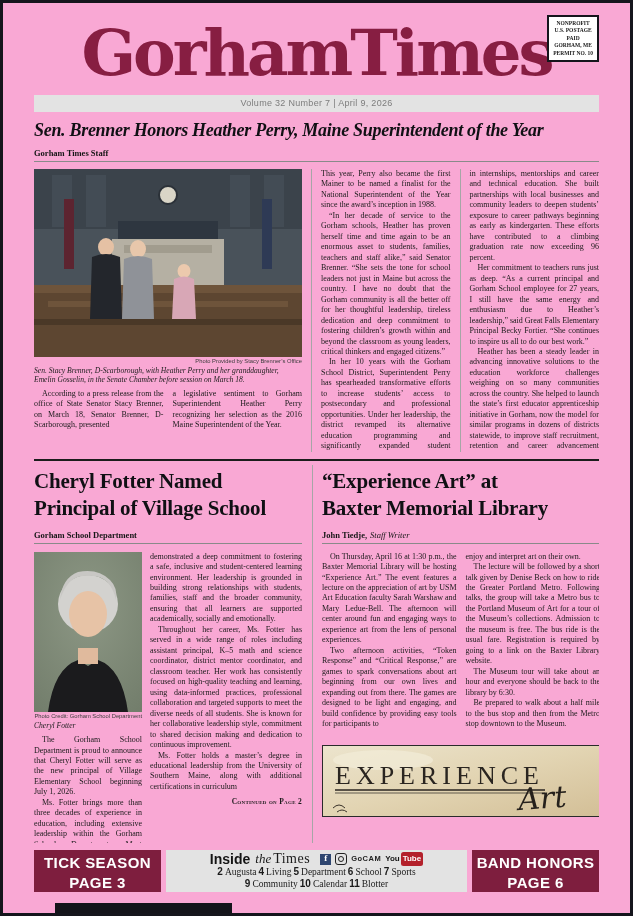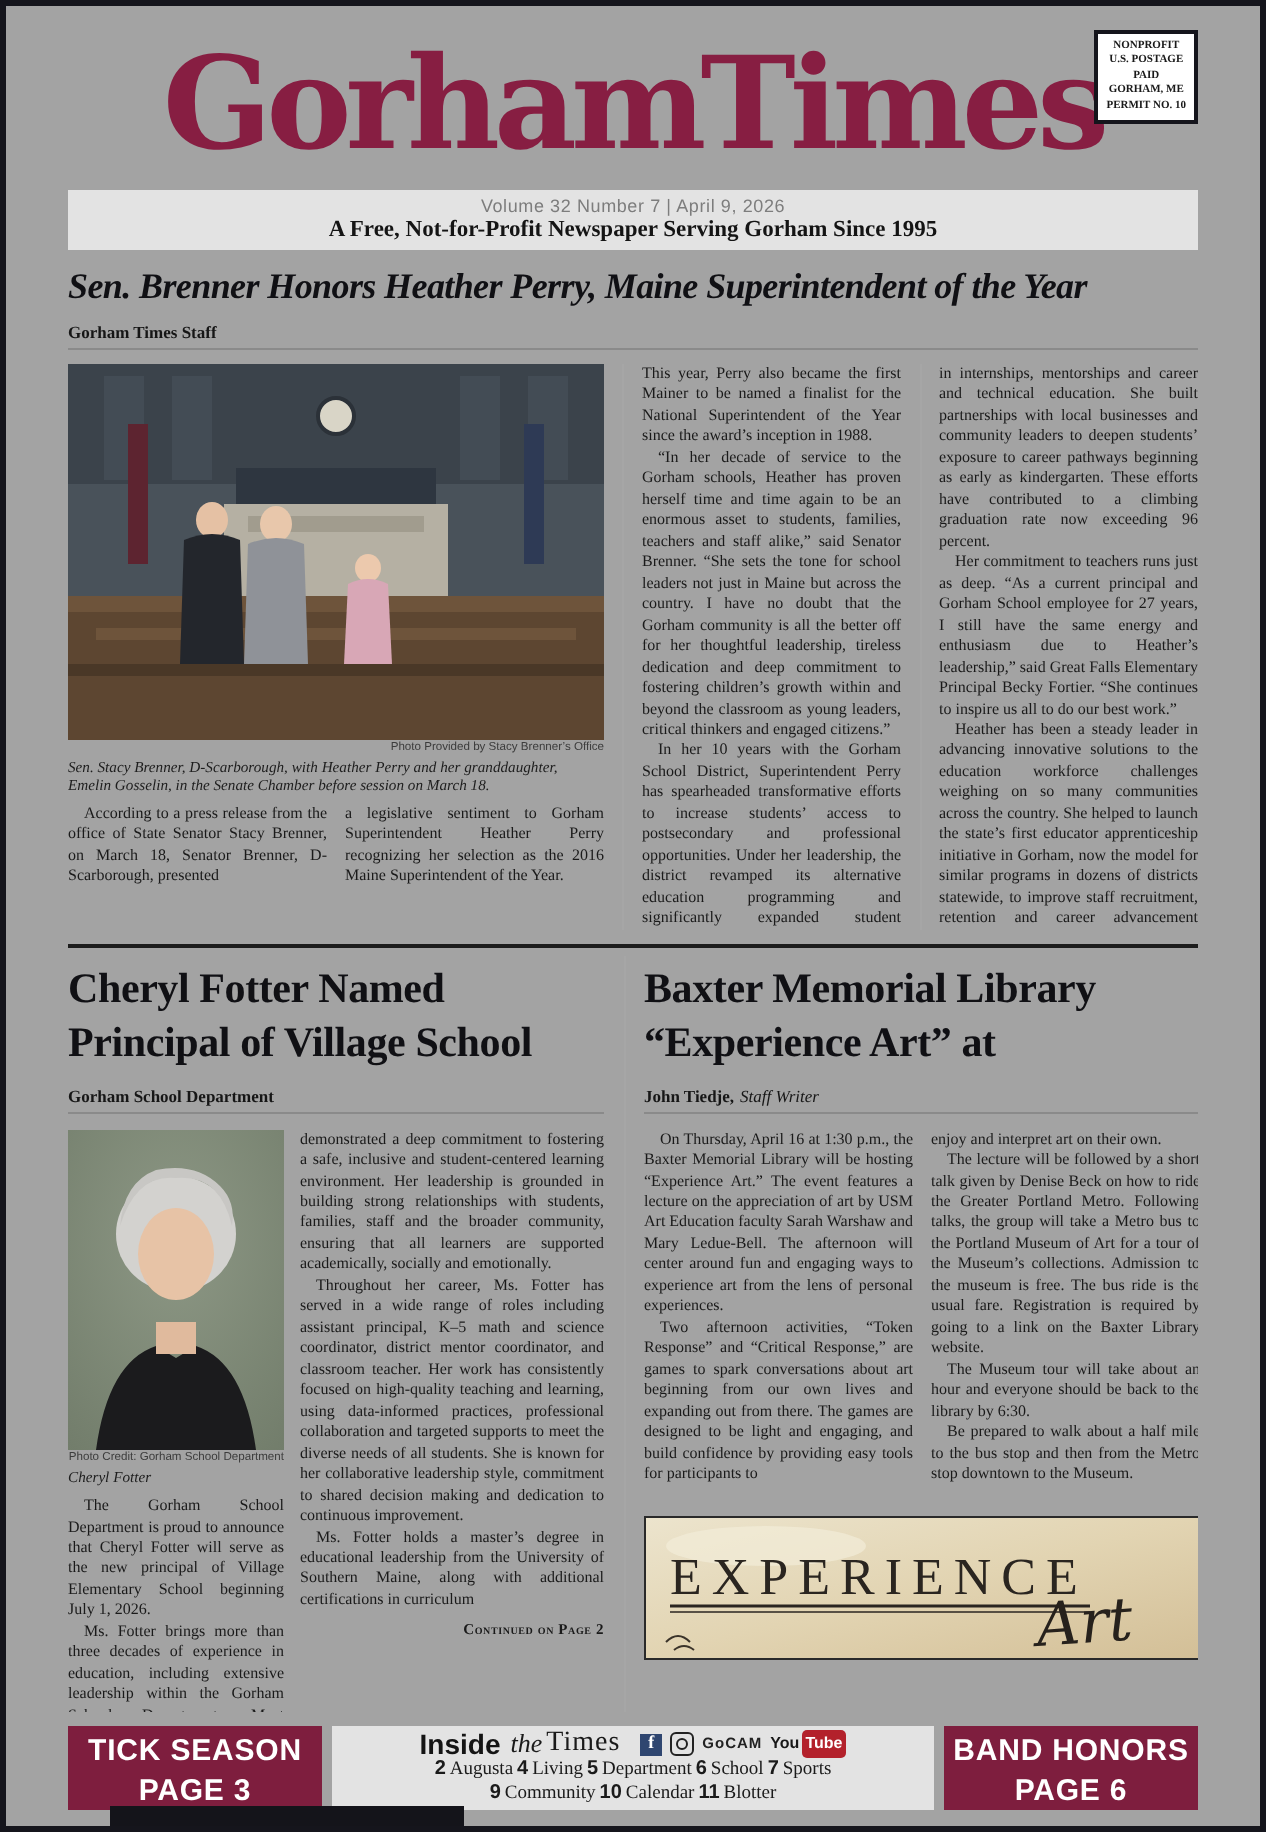--- a/index.html
+++ b/index.html
@@ -1,18 +1,18 @@
 <!DOCTYPE html>
 <html><head>
 <meta charset="utf-8">
 <style>
   html,body{margin:0;padding:0;background:#fff;}
   .page{
     width:633px;height:916px;box-sizing:border-box;margin:0 auto;position:relative;
-    background:#a3a3a3;border:3px solid #15151c;padding:10px 31px 0 31px;overflow:hidden;
+    background:#f9a8d4;border:3px solid #15151c;padding:10px 31px 0 31px;overflow:hidden;
     font-family:"Liberation Serif","DejaVu Serif",serif;color:#1a1a1a;
   }
   
   .masthead{position:relative;height:80px;text-align:center;}
   .masthead .logo{
     font-family:"DejaVu Serif","Liberation Serif",serif;font-weight:700;
     font-size:64px;line-height:80px;color:#871e42;letter-spacing:-3px;white-space:nowrap;
   }
   .permit-box{
     position:absolute;right:0;top:2px;border:2px solid #15151c;padding:3px 4px;
@@ -88,21 +88,20 @@
         <div>NONPROFIT</div>
         <div>U.S. POSTAGE</div>
         <div>PAID</div>
         <div>GORHAM, ME</div>
         <div>PERMIT NO. 10</div>
       </div>
   </div>
 
   <div class="band">
     <div class="volume">Volume 32 Number 7 | April 9, 2026</div>
-    <div class="tagline">A Free, Not-for-Profit Newspaper Serving Gorham Since 1995</div>
   </div>
 
   <div class="headline-1">Sen. Brenner Honors Heather Perry, Maine Superintendent of the Year</div>
   <div class="byline-row">Gorham Times Staff</div>
 
   <div class="a1-grid">
     <div>
       <svg width="268" height="188" viewBox="0 0 268 188" aria-hidden="true">
         <rect width="268" height="188" fill="#49525a"></rect>
         <rect x="0" y="0" width="268" height="60" fill="#3b434b"></rect>
@@ -190,22 +189,22 @@
               <p>Throughout her career, Ms. Fotter has served in a wide range of roles including assistant principal, K–5 math and science coordinator, district mentor coordinator, and classroom teacher. Her work has consistently focused on high-quality teaching and learning, using data-informed practices, professional collaboration and targeted supports to meet the diverse needs of all students. She is known for her collaborative leadership style, commitment to shared decision making and dedication to continuous improvement.</p>
               <p>Ms. Fotter holds a master’s degree in educational leadership from the University of Southern Maine, along with additional certifications in curriculum</p>
             </div>
           <div class="continued">Continued on Page 2</div>
         </div>
       </div>
     </div>
 
     <div class="rule-left">
       <div class="headline-2">
+        <span>“Experience Art” at</span>
         <span>Baxter Memorial Library</span>
-        <span>“Experience Art” at</span>
       </div>
       <div class="byline-row">
         <span>John Tiedje,</span><span class="byline-role">Staff Writer</span>
       </div>
       <div class="a3-cols">
         <div class="body-col col-start">
             <p>On Thursday, April 16 at 1:30 p.m., the Baxter Memorial Library will be hosting “Experience Art.” The event features a lecture on the appreciation of art by USM Art Education faculty Sarah Warshaw and Mary Ledue-Bell. The afternoon will center around fun and engaging ways to experience art from the lens of personal experiences.</p>
             <p>Two afternoon activities, “Token Response” and “Critical Response,” are games to spark conversations about art beginning from our own lives and expanding out from there. The games are designed to be light and engaging, and build confidence by providing easy tools for participants to</p>
           </div>
         <div class="body-col col-cont">

